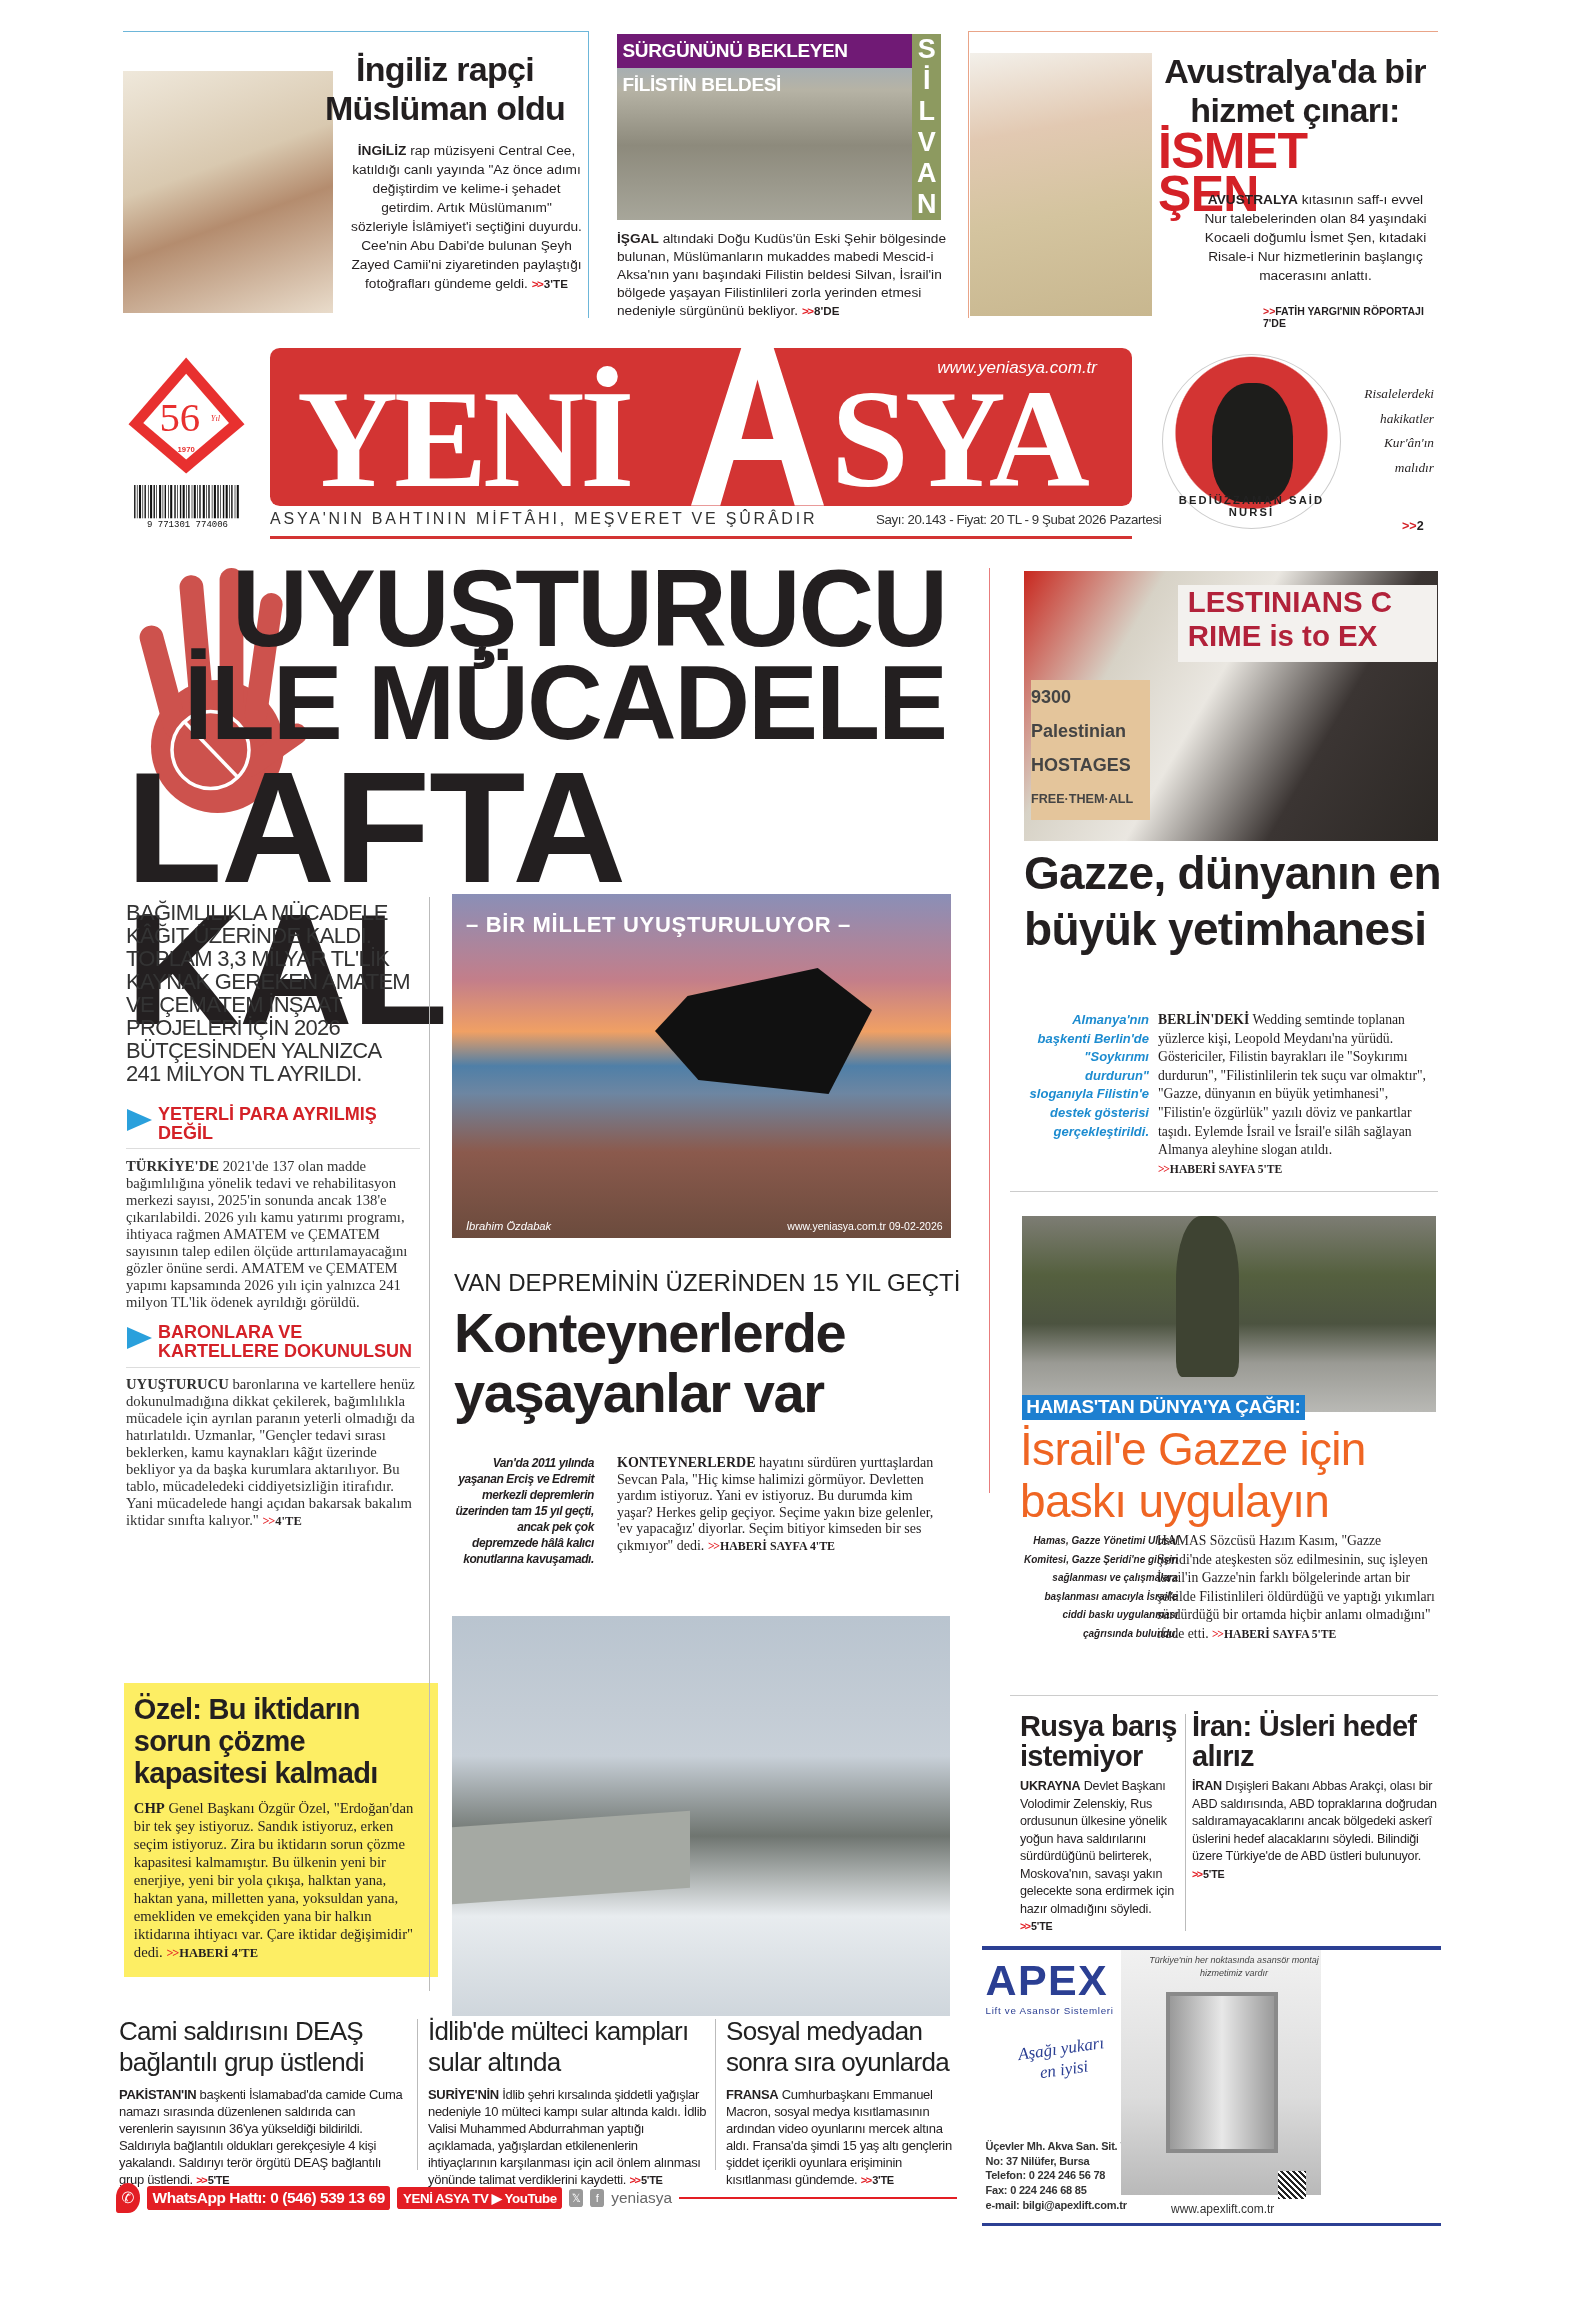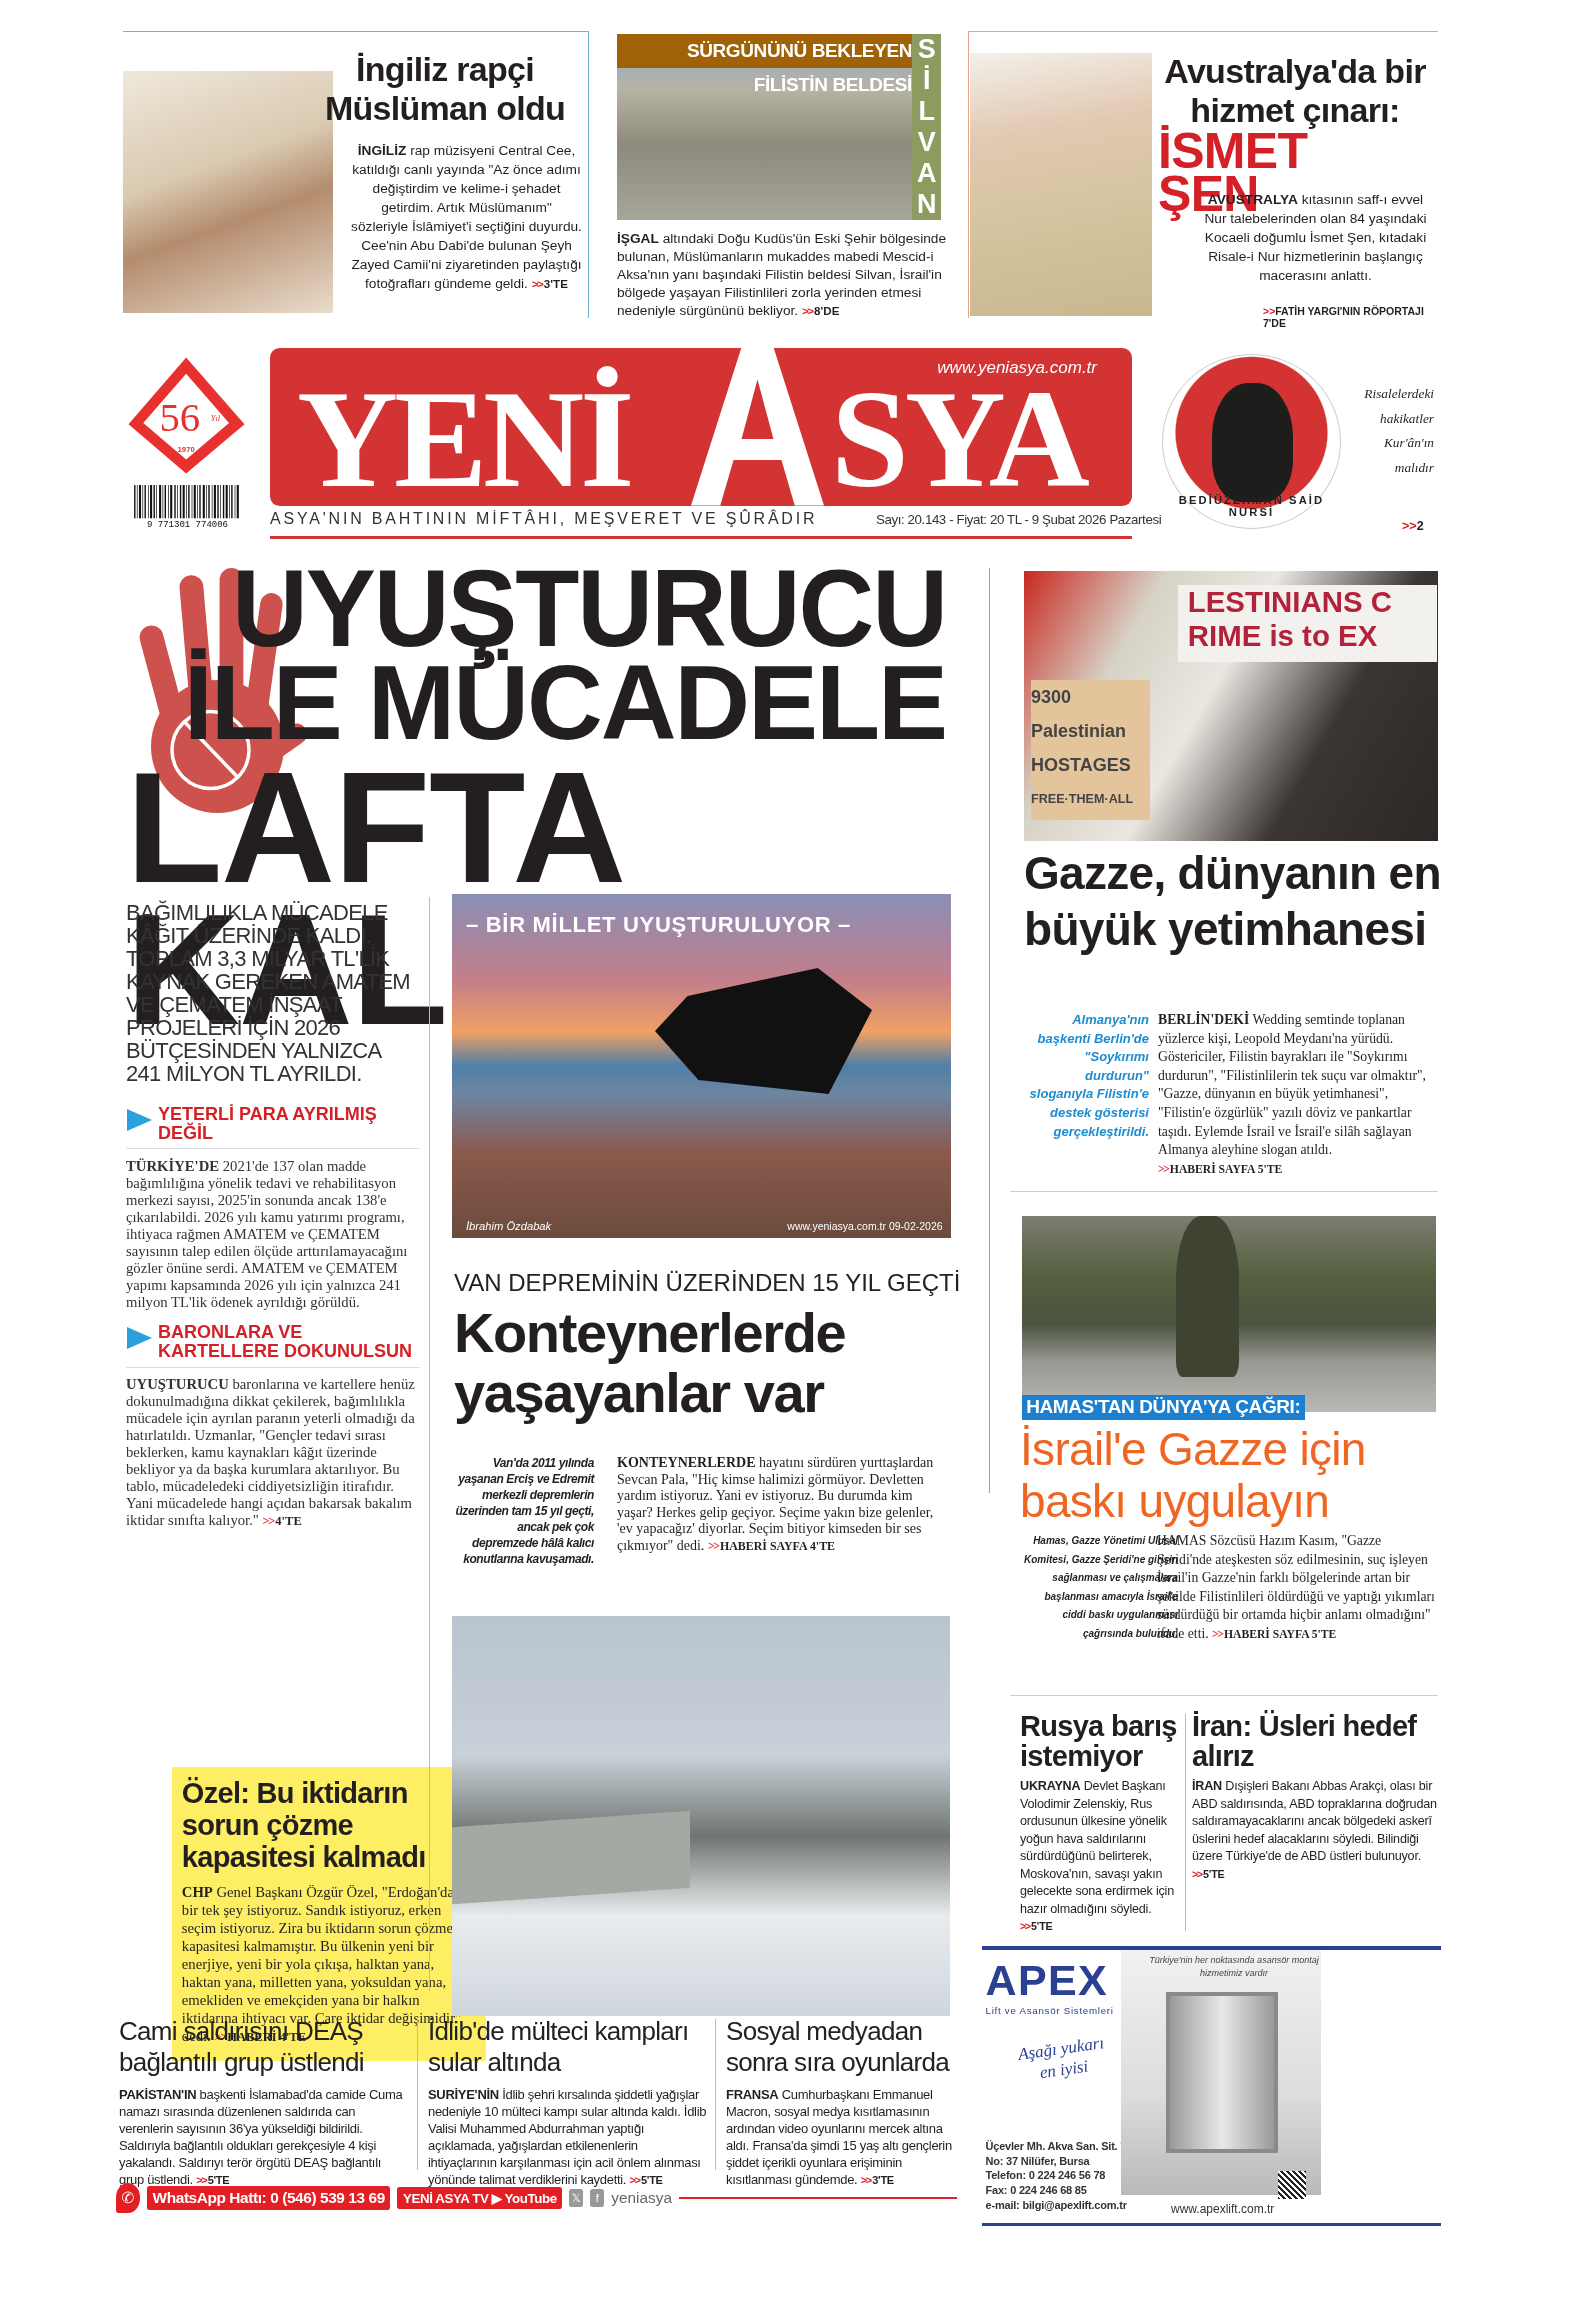--- a/index.html
+++ b/index.html
@@ -16,21 +16,21 @@
   .hline { position: absolute; height: 1.4px; background: #ccc; }
 
   
   #teaser1 { left: 123px; top: 31px; width: 466px; height: 287px; border-top: 1.4px solid #6db6d9; border-right: 1.4px solid #6db6d9; }
   #teaser1 .photo { left: 0; top: 39px; width: 210px; height: 242px; background: linear-gradient(160deg,#efe8db 0%,#d9c9b0 40%,#b48c6e 60%,#e9dccb 100%); }
   #teaser1 .head { left: 182px; top: 17.5px; width: 280px; font-size: 34px; font-weight: bold; line-height: 39px; text-align: center; letter-spacing: -0.7px; }
   #teaser1 .body { left: 228px; top: 109px; width: 231px; font-size: 13.7px; line-height: 19px; text-align: center; }
 
   #teaser2 { left: 617px; top: 34px; width: 330px; height: 287px; }
   #teaser2 .photo { left: 0; top: 0; width: 295px; height: 186px; background: linear-gradient(180deg,#8fa8c7 0%,#b6b3a5 30%,#8d8a7c 60%,#a7a69a 100%); }
-  #teaser2 .kicker { left: 0; top: 0; width: 295px; height: 34px; background: #a16207; color: #fff; font-weight: bold; font-size: 19px; line-height: 34px; padding-left: 5.6px; letter-spacing: -0.4px; text-align: right; }
+  #teaser2 .kicker { left: 0; top: 0; width: 295px; height: 34px; background: #701a75; color: #fff; font-weight: bold; font-size: 19px; line-height: 34px; padding-left: 5.6px; letter-spacing: -0.4px; }
   #teaser2 .vert { left: 295px; top: 0; width: 29.4px; height: 186px; background: #8d9a60; color: #fff; font-weight: bold; font-size: 27px; line-height: 31px; text-align: center; display: flex; flex-direction: column; }
   #teaser2 .body { left: 0; top: 196px; width: 330px; font-size: 13.7px; line-height: 18px; }
 
   #teaser3 { left: 968px; top: 31px; width: 470px; height: 287px; border-top: 1.4px solid #e9a488; border-left: 1.4px solid #e9a488; }
   #teaser3 .photo { left: 1.4px; top: 21px; width: 182px; height: 263px; background: linear-gradient(170deg,#f3f0ea 0%,#e2c9b2 30%,#d4c49f 60%,#c8b78f 100%); }
   #teaser3 .head { left: 179px; top: 19.6px; width: 294px; font-size: 34px; font-weight: bold; line-height: 39px; text-align: center; letter-spacing: -0.7px; }
   #teaser3 .name { left: 189px; top: 98px; width: 210px; font-size: 50px; font-weight: bold; color: #d42127; line-height: 43px; letter-spacing: -0.7px; }
   #teaser3 .body { left: 231px; top: 158px; width: 231px; font-size: 13.7px; line-height: 19px; text-align: center; }
   #teaser3 .ref2 { left: 294px; top: 273px; font-size: 10.5px; font-weight: bold; }
 
@@ -57,21 +57,21 @@
   #mainhead .l1 { display: block; font-size: 105px; transform: scaleY(1.05); }
   #mainhead .l2 { display: block; font-size: 105px; }
   #mainhead .l3 { display: block; font-size: 158px; text-align: left; letter-spacing: -1.4px; margin-top: 5.6px; }
 
   
   #left-col { left: 126px; top: 901px; width: 294px; }
   #deck { font-size: 22px; line-height: 23px; color: #333; letter-spacing: -0.7px; }
   .subhead { position: relative; margin-top: 19.6px; padding-left: 32px; padding-bottom: 5.6px; border-bottom: 1.4px solid #ddd; font-weight: bold; color: #d42127; font-size: 18px; line-height: 19px; }
   .subhead .tri { position: absolute; left: 1.4px; top: 4.2px; width: 0; height: 0; border-top: 11.2px solid transparent; border-bottom: 11.2px solid transparent; border-left: 25px solid #2aa0dc; }
   .serif-body { font-family: "Liberation Serif", serif; font-size: 14.7px; line-height: 17px; color: #333; margin-top: 8.4px; }
-  #yellow { left: 124px; top: 1767px; width: 314px; height: 294px; background: #fdee64; padding: 9.8px 9.8px; margin-left: 48px; }
+  #yellow { left: 124px; top: 1683px; width: 314px; height: 294px; background: #fdee64; padding: 9.8px 9.8px; }
   #yellow .h { font-weight: bold; font-size: 29px; line-height: 32px; letter-spacing: -0.7px; }
   #yellow .b { font-family: "Liberation Serif", serif; font-size: 14.7px; line-height: 18px; margin-top: 9.8px; }
 
   
   #cartoon { left: 452px; top: 894px; width: 499px; height: 344px; background: linear-gradient(180deg,#8a8fb7 0%,#c37e8a 25%,#f0a064 40%,#4f7fa7 50%,#6d86a2 58%,#8b5a4d 75%,#6b4b3d 100%); }
   #cartoon .ctitle { position: absolute; left: 14px; top: 17.5px; color: #fff; font-weight: bold; font-size: 22px; letter-spacing: 0.7px; }
   #cartoon .ship { position: absolute; left: 203px; top: 60px; width: 217px; height: 140px; background: #111; clip-path: polygon(15% 30%,75% 10%,100% 40%,80% 100%,20% 90%,0 55%); }
   #cartoon .sig { position: absolute; left: 14px; bottom: 5.6px; color: #fff; font-size: 11.2px; font-style: italic; }
   #cartoon .site { position: absolute; right: 8.4px; bottom: 5.6px; color: #fff; font-size: 10.5px; }
   #van-kicker { left: 454px; top: 1269px; font-size: 24px; color: #222; letter-spacing: 0; }

